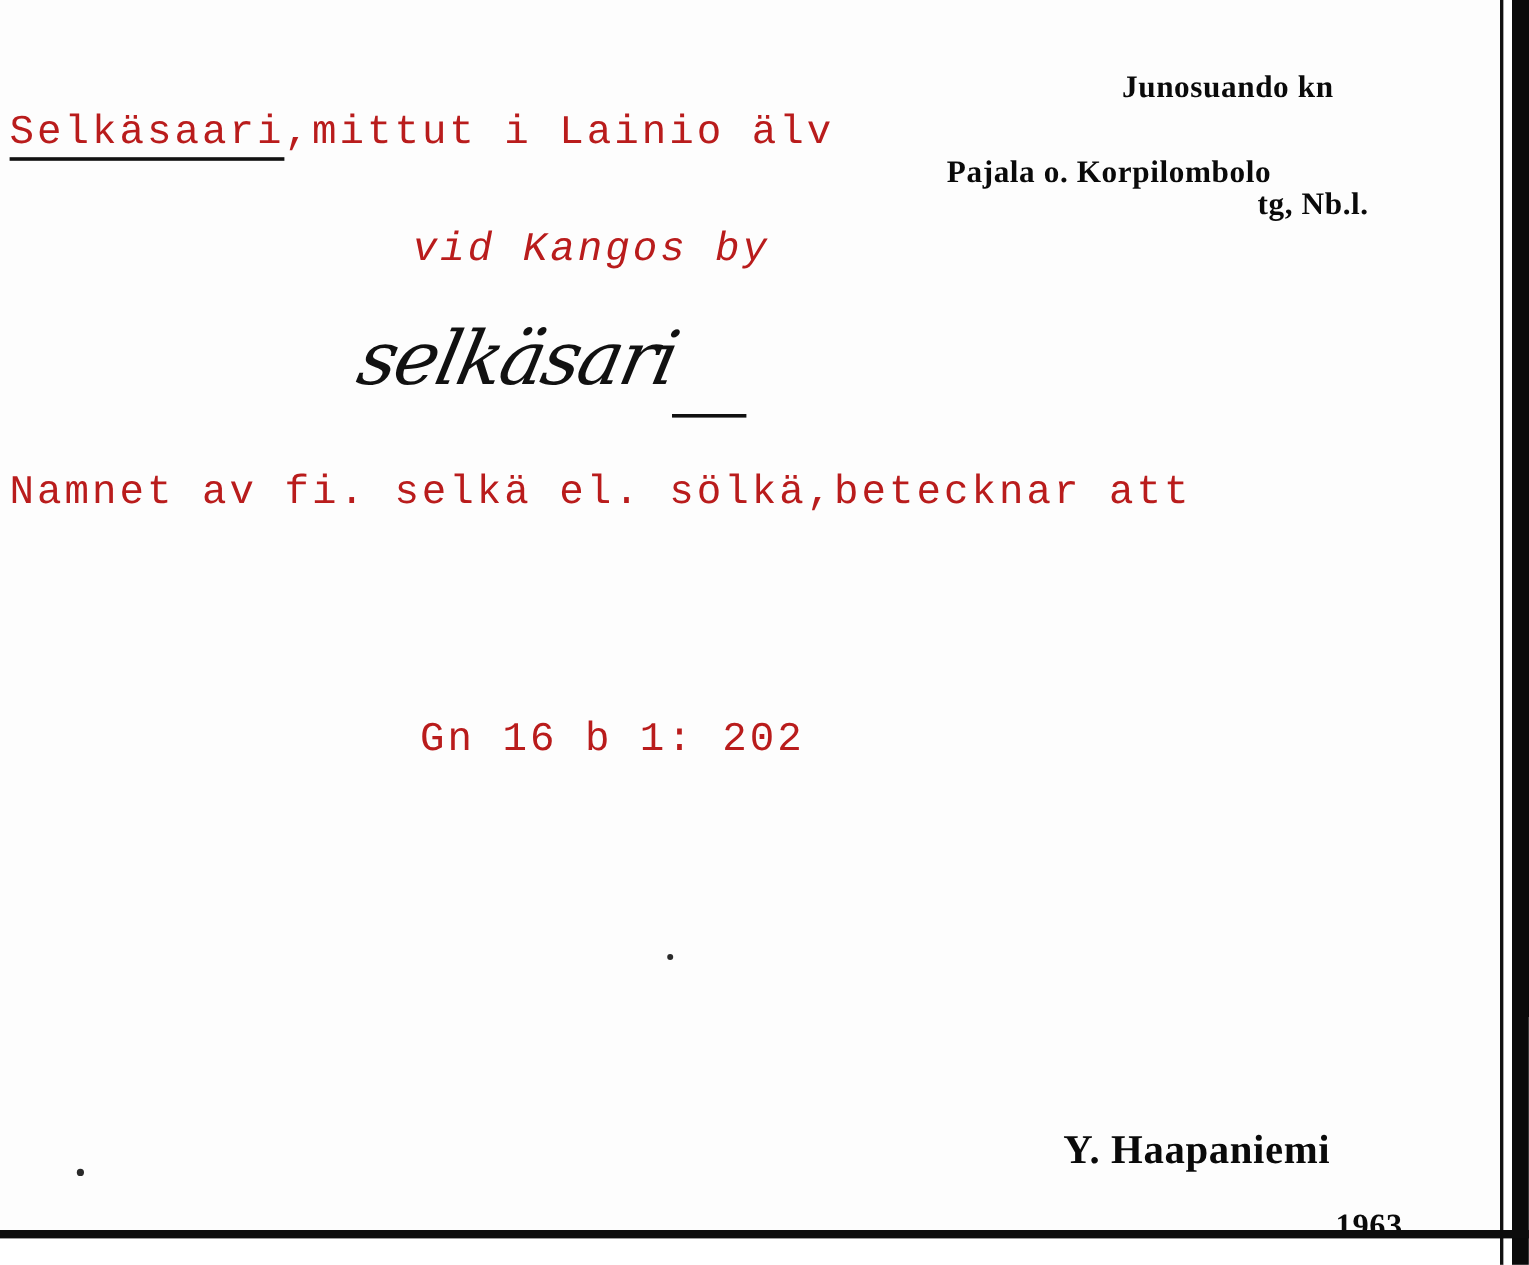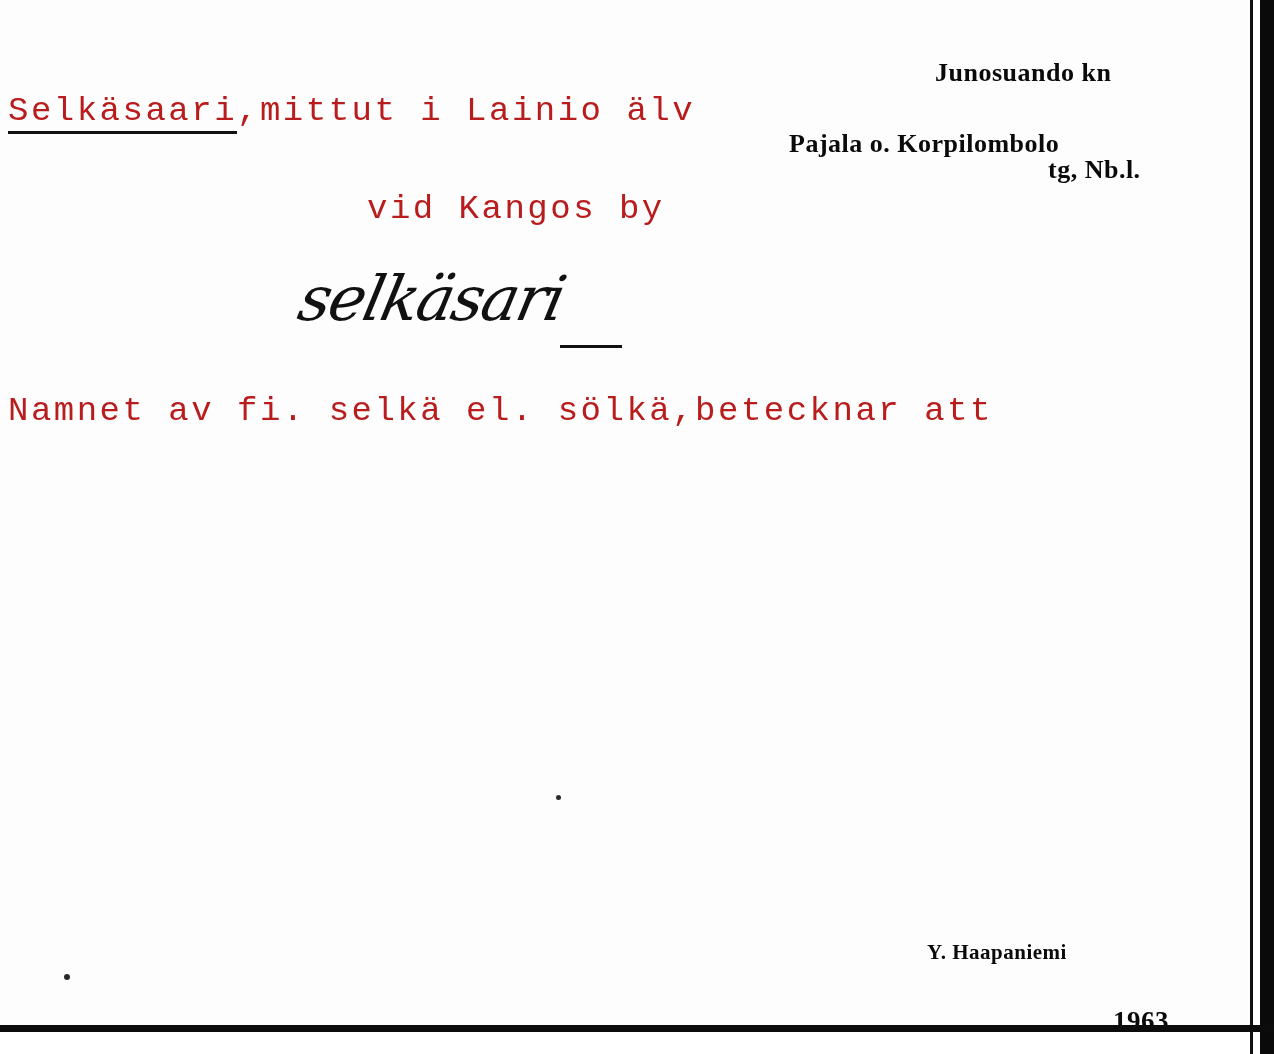--- a/index.html
+++ b/index.html
@@ -113,29 +113,30 @@
 <div class="card">
 
   <div class="stamp" style="left: 935px; top: 58px;">Junosuando kn</div>
   <div class="stamp" style="left: 789px; top: 105px; margin-top: 24px;">Pajala o. Korpilombolo</div>
   <div class="stamp" style="left: 1048px; top: 155px;">tg, Nb.l.</div>
 
   <div class="line1-wrap">
     <span class="tw headword">Selkäsaari</span><span class="tw">,mittut i Lainio älv</span>
   </div>
 
-  <div class="tw" style="left: 367px; top: 190px;">vid Kangos by</div>
+  <div class="tw" style="left: 344px; top: 190px; font-style: italic;">vid Kangos by</div>
 
   <div class="hand" style="left: 300px; top: 262px;">selkäsari</div>
   <div class="hand-underline" style="left: 560px; top: 345px; width: 62px;"></div>
 
   <div class="tw" style="left: 8px; top: 392px;">Namnet av fi. selkä el. sölkä,betecknar att</div>
 
+  <div class="tw" style="left: 350px; top: 598px;">Gn 16 b 1: 202</div>
 
-  <div class="stamp" style="left: 927px; top: 940px; font-size: 21px;">Y. Haapaniemi</div>
+  <div class="stamp" style="left: 886px; top: 940px; font-size: 34px;">Y. Haapaniemi</div>
   <div class="stamp" style="left: 1113px; top: 982px; font-size: 27px; margin-top: 24px;">1963</div>
 
   <div class="speck" style="left: 556px; top: 795px; width: 5px; height: 5px;"></div>
   <div class="speck" style="left: 64px; top: 974px; width: 6px; height: 6px;"></div>
 
   <div class="edge-rule"></div>
   <div class="edge-right-inner"></div>
   <div class="edge-right"></div>
   <div class="edge-bottom"></div>
 </div>

